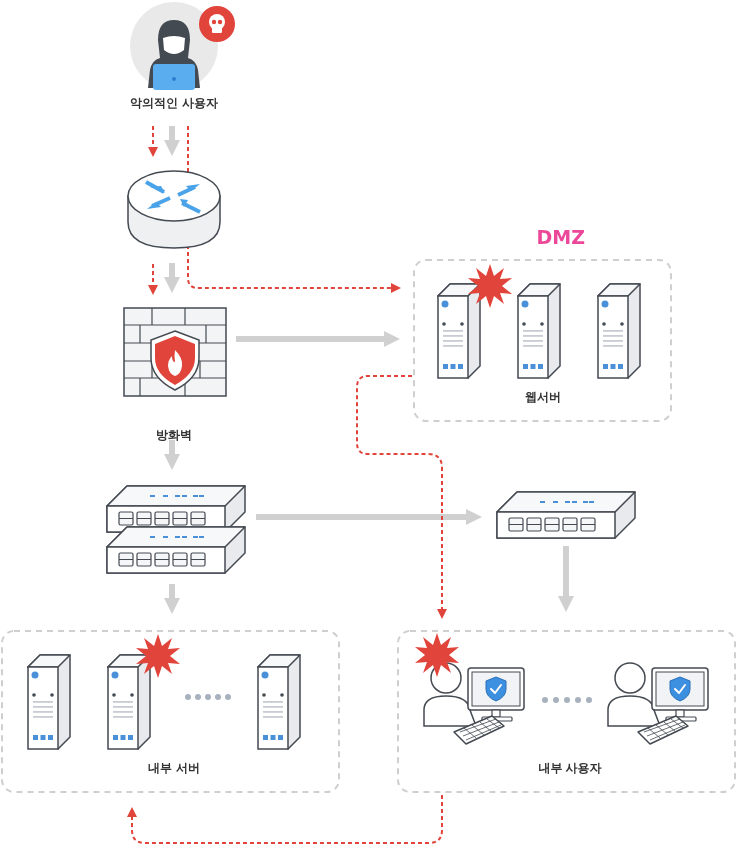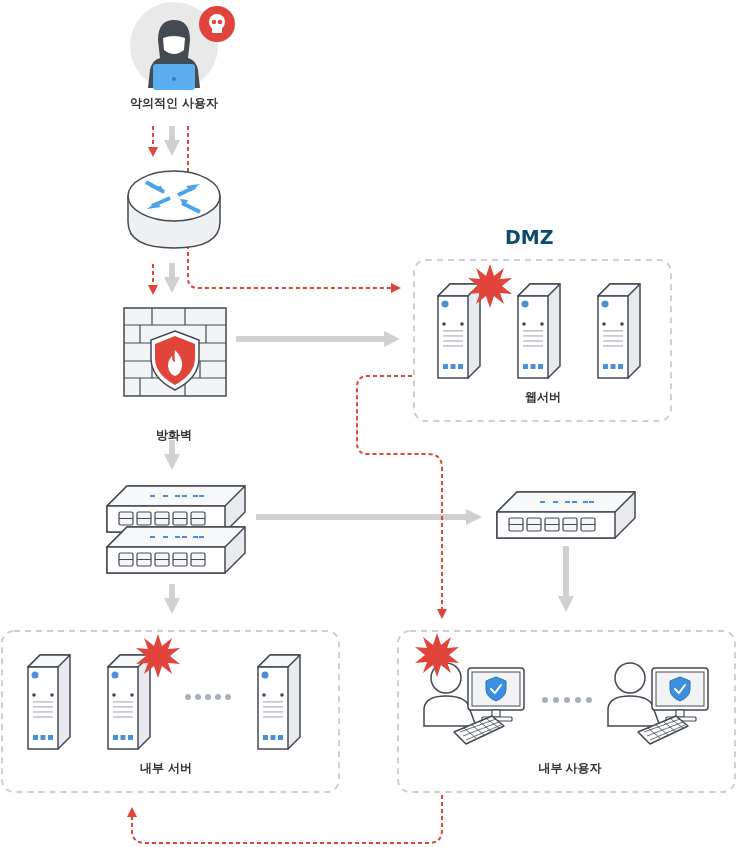--- a/index.html
+++ b/index.html
@@ -1,20 +1,20 @@
 <!DOCTYPE html>
 <html><head>
 <meta charset="utf-8">
 <style>
   html, body { margin:0; padding:0; background:#ffffff; }
   body { width:737px; height:847px; position:relative; overflow:hidden;
          font-family:"DejaVu Sans", "Liberation Sans", sans-serif; }
   #diagram { position:absolute; left:0; top:0; width:737px; height:847px; }
   .label { position:absolute; font-size:12px; color:#333; font-weight:bold; text-align:center; white-space:nowrap; }
-  .dmz-title { position:absolute; font-size:19px; color:#0c4a6e; font-weight:bold; text-align:left; }
+  .dmz-title { position:absolute; font-size:19px; color:#ec4899; font-weight:bold; text-align:right; }
 </style>
 </head>
 <body>
 
 <svg id="diagram" width="737" height="847" viewBox="0 0 737 847" xmlns="http://www.w3.org/2000/svg">
   <defs>
     <marker id="redHead" markerWidth="10" markerHeight="10" refX="5" refY="5" orient="auto" markerUnits="userSpaceOnUse">
       <path d="M0,0 L10,5 L0,10 z" fill="#e0443a"></path>
     </marker>
     <marker id="grayHead" markerWidth="16" markerHeight="16" refX="8" refY="8" orient="auto" markerUnits="userSpaceOnUse">
@@ -193,14 +193,14 @@
       <circle cx="578" cy="700" r="3"></circle>
       <circle cx="589" cy="700" r="3"></circle>
   </g>
   <use href="#workstation" x="608" y="662"></use>
 </svg>
 
 <div class="label" style="left:104px; top:95px; width:140px;">악의적인 사용자</div>
 <div class="label" style="left:124px; top:427px; width:100px;">방화벽</div>
 <div class="dmz-title" style="left:505px; top:226px; width:80px;">DMZ</div>
 <div class="label" style="left:493px; top:389px; width:100px;">웹서버</div>
-<div class="label" style="left:116px; top:760px; width:100px;">내부 서버</div>
+<div class="label" style="left:124px; top:760px; width:100px;">내부 서버</div>
 <div class="label" style="left:510px; top:760px; width:120px;font-family:Liberation Serif, serif;">내부 사용자</div>
 
 </body></html>

